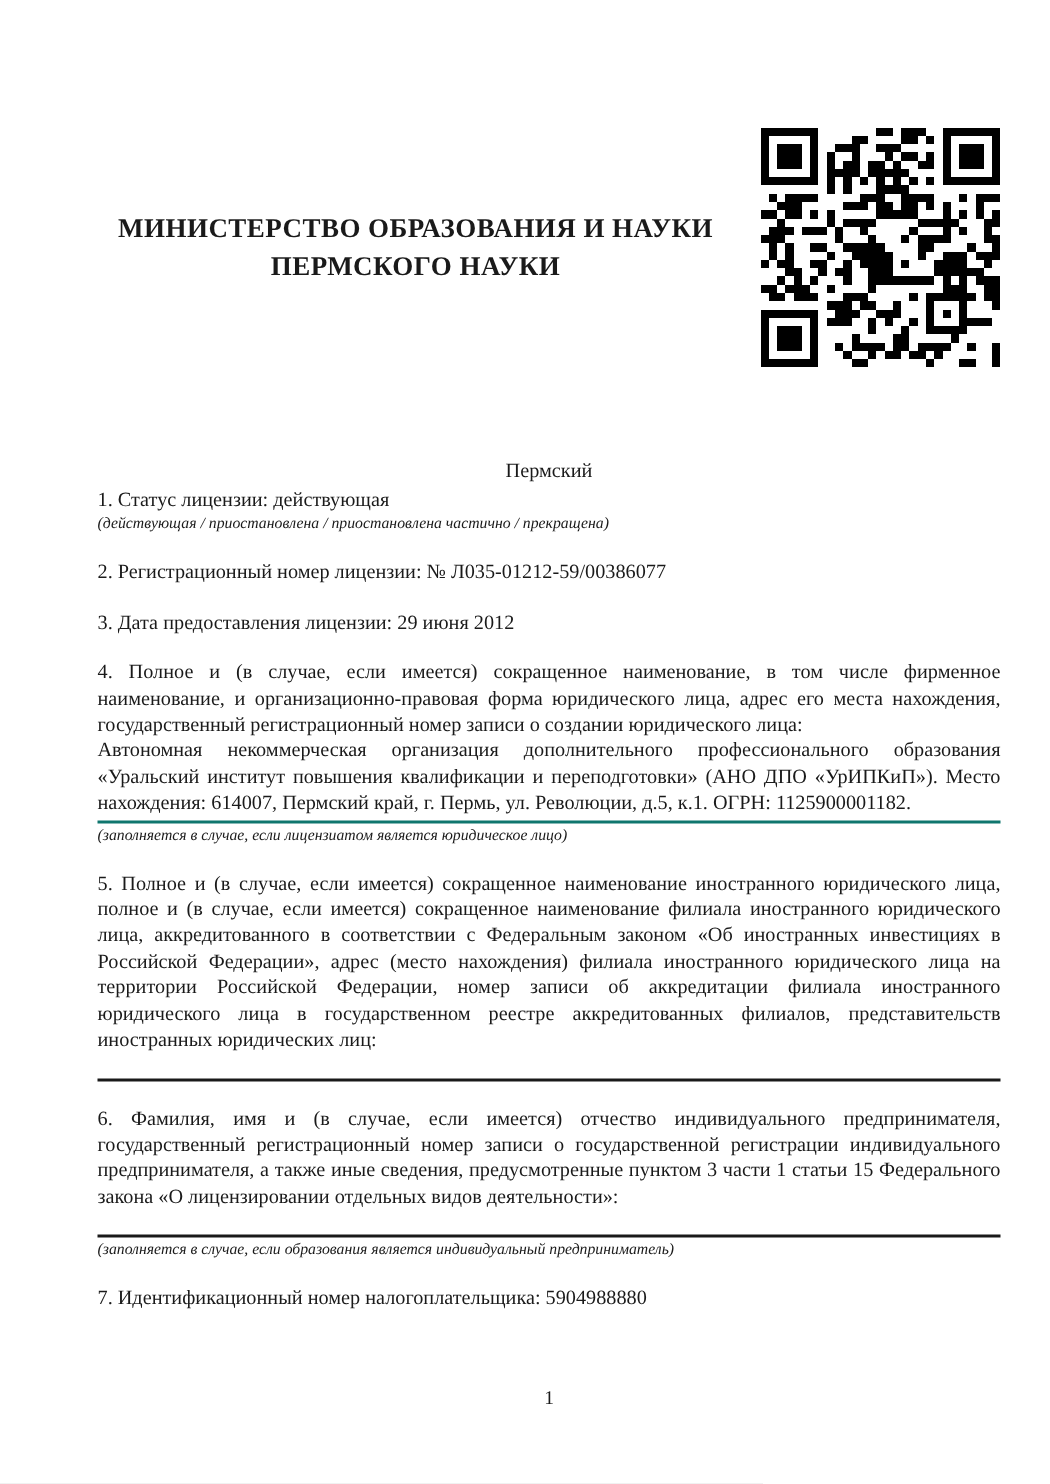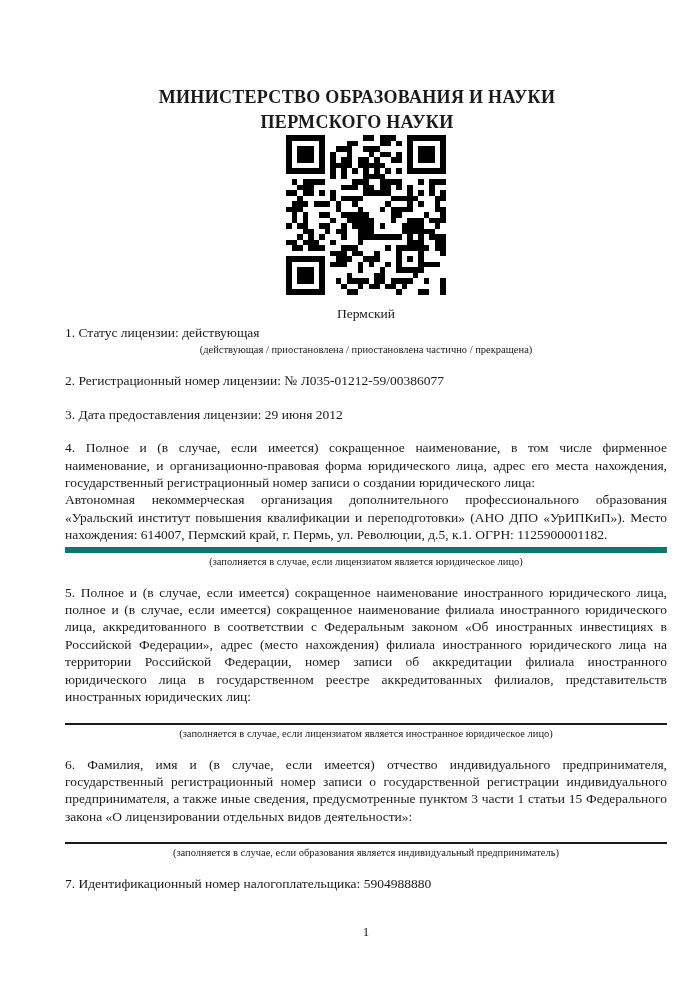--- a/index.html
+++ b/index.html
@@ -7,33 +7,33 @@
     position:relative;
     width:700px;height:989px;
     margin:0 auto;
     background:#ffffff;
     box-sizing:border-box;
     padding:85px 33px 0 65px;
     font-family:"Liberation Serif","DejaVu Serif",serif;
     color:#1a1a1a;
     overflow:hidden;
   }
-  .header-row{display:flex;align-items:center;height:160px;flex-direction:column;}
+  .header-row{display:flex;align-items:center;height:160px;}
   .title-block{flex:1 1 auto;text-align:center;padding-right:18px;}
   .title-line{font-weight:bold;font-size:18px;line-height:25px;letter-spacing:.3px;}
   .authority-caption{font-size:10.5px;line-height:13px;margin-top:5px;}
   .qr{width:160px;height:160px;flex:0 0 auto;display:block;}
   .doc-heading{margin-top:59px;text-align:center;font-size:13.5px;line-height:20px;}
   .items{}
   .item{margin-top:16px;}
   .item:first-child{margin-top:0;}
   .body{margin:0;font-size:13.5px;line-height:17.4px;}
   .just{text-align:justify;}
-  .caption{margin:2px 0 0 0;font-size:10.5px;line-height:13px;text-align:center;}
-  .underlined{border-bottom:6px solid #0f766e;padding-bottom:3px;}
+  .caption{margin:2px 0 0 0;font-size:10.5px;line-height:13px;text-align:left;font-style:italic;}
+  .underlined{border-bottom:2px solid #0f766e;padding-bottom:3px;}
   .blank-fill{height:17px;border-bottom:2px solid #1a1a1a;}
   .footer{
     position:absolute;top:924px;left:65px;right:33px;
     text-align:center;font-size:13px;
   }
 </style>
 </head>
 <body>
 
 <div class="page">
@@ -69,21 +69,20 @@
 
     <div class="item">
       <p class="body just">4. Полное и (в случае, если имеется) сокращенное наименование, в том числе фирменное наименование, и организационно-правовая форма юридического лица, адрес его места нахождения, государственный регистрационный номер записи о создании юридического лица:</p>
       <p class="body just underlined">Автономная некоммерческая организация дополнительного профессионального образования «Уральский институт повышения квалификации и переподготовки» (АНО ДПО «УрИПКиП»). Место нахождения: 614007, Пермский край, г. Пермь, ул. Революции, д.5, к.1. ОГРН: 1125900001182.</p>
       <p class="caption">(заполняется в случае, если лицензиатом является юридическое лицо)</p>
     </div>
 
     <div class="item">
       <p class="body just">5. Полное и (в случае, если имеется) сокращенное наименование иностранного юридического лица, полное и (в случае, если имеется) сокращенное наименование филиала иностранного юридического лица, аккредитованного в соответствии с Федеральным законом «Об иностранных инвестициях в Российской Федерации», адрес (место нахождения) филиала иностранного юридического лица на территории Российской Федерации, номер записи об аккредитации филиала иностранного юридического лица в государственном реестре аккредитованных филиалов, представительств иностранных юридических лиц:</p>
       <div class="blank-fill"></div>
-      <p class="caption">(заполняется в случае, если лицензиатом является иностранное юридическое лицо)</p>
     </div>
 
     <div class="item">
       <p class="body just">6. Фамилия, имя и (в случае, если имеется) отчество индивидуального предпринимателя, государственный регистрационный номер записи о государственной регистрации индивидуального предпринимателя, а также иные сведения, предусмотренные пунктом 3 части 1 статьи 15 Федерального закона «О лицензировании отдельных видов деятельности»:</p>
       <div class="blank-fill"></div>
       <p class="caption">(заполняется в случае, если образования является индивидуальный предприниматель)</p>
     </div>
 
     <div class="item">
       <p class="body">7. Идентификационный номер налогоплательщика: 5904988880</p>

